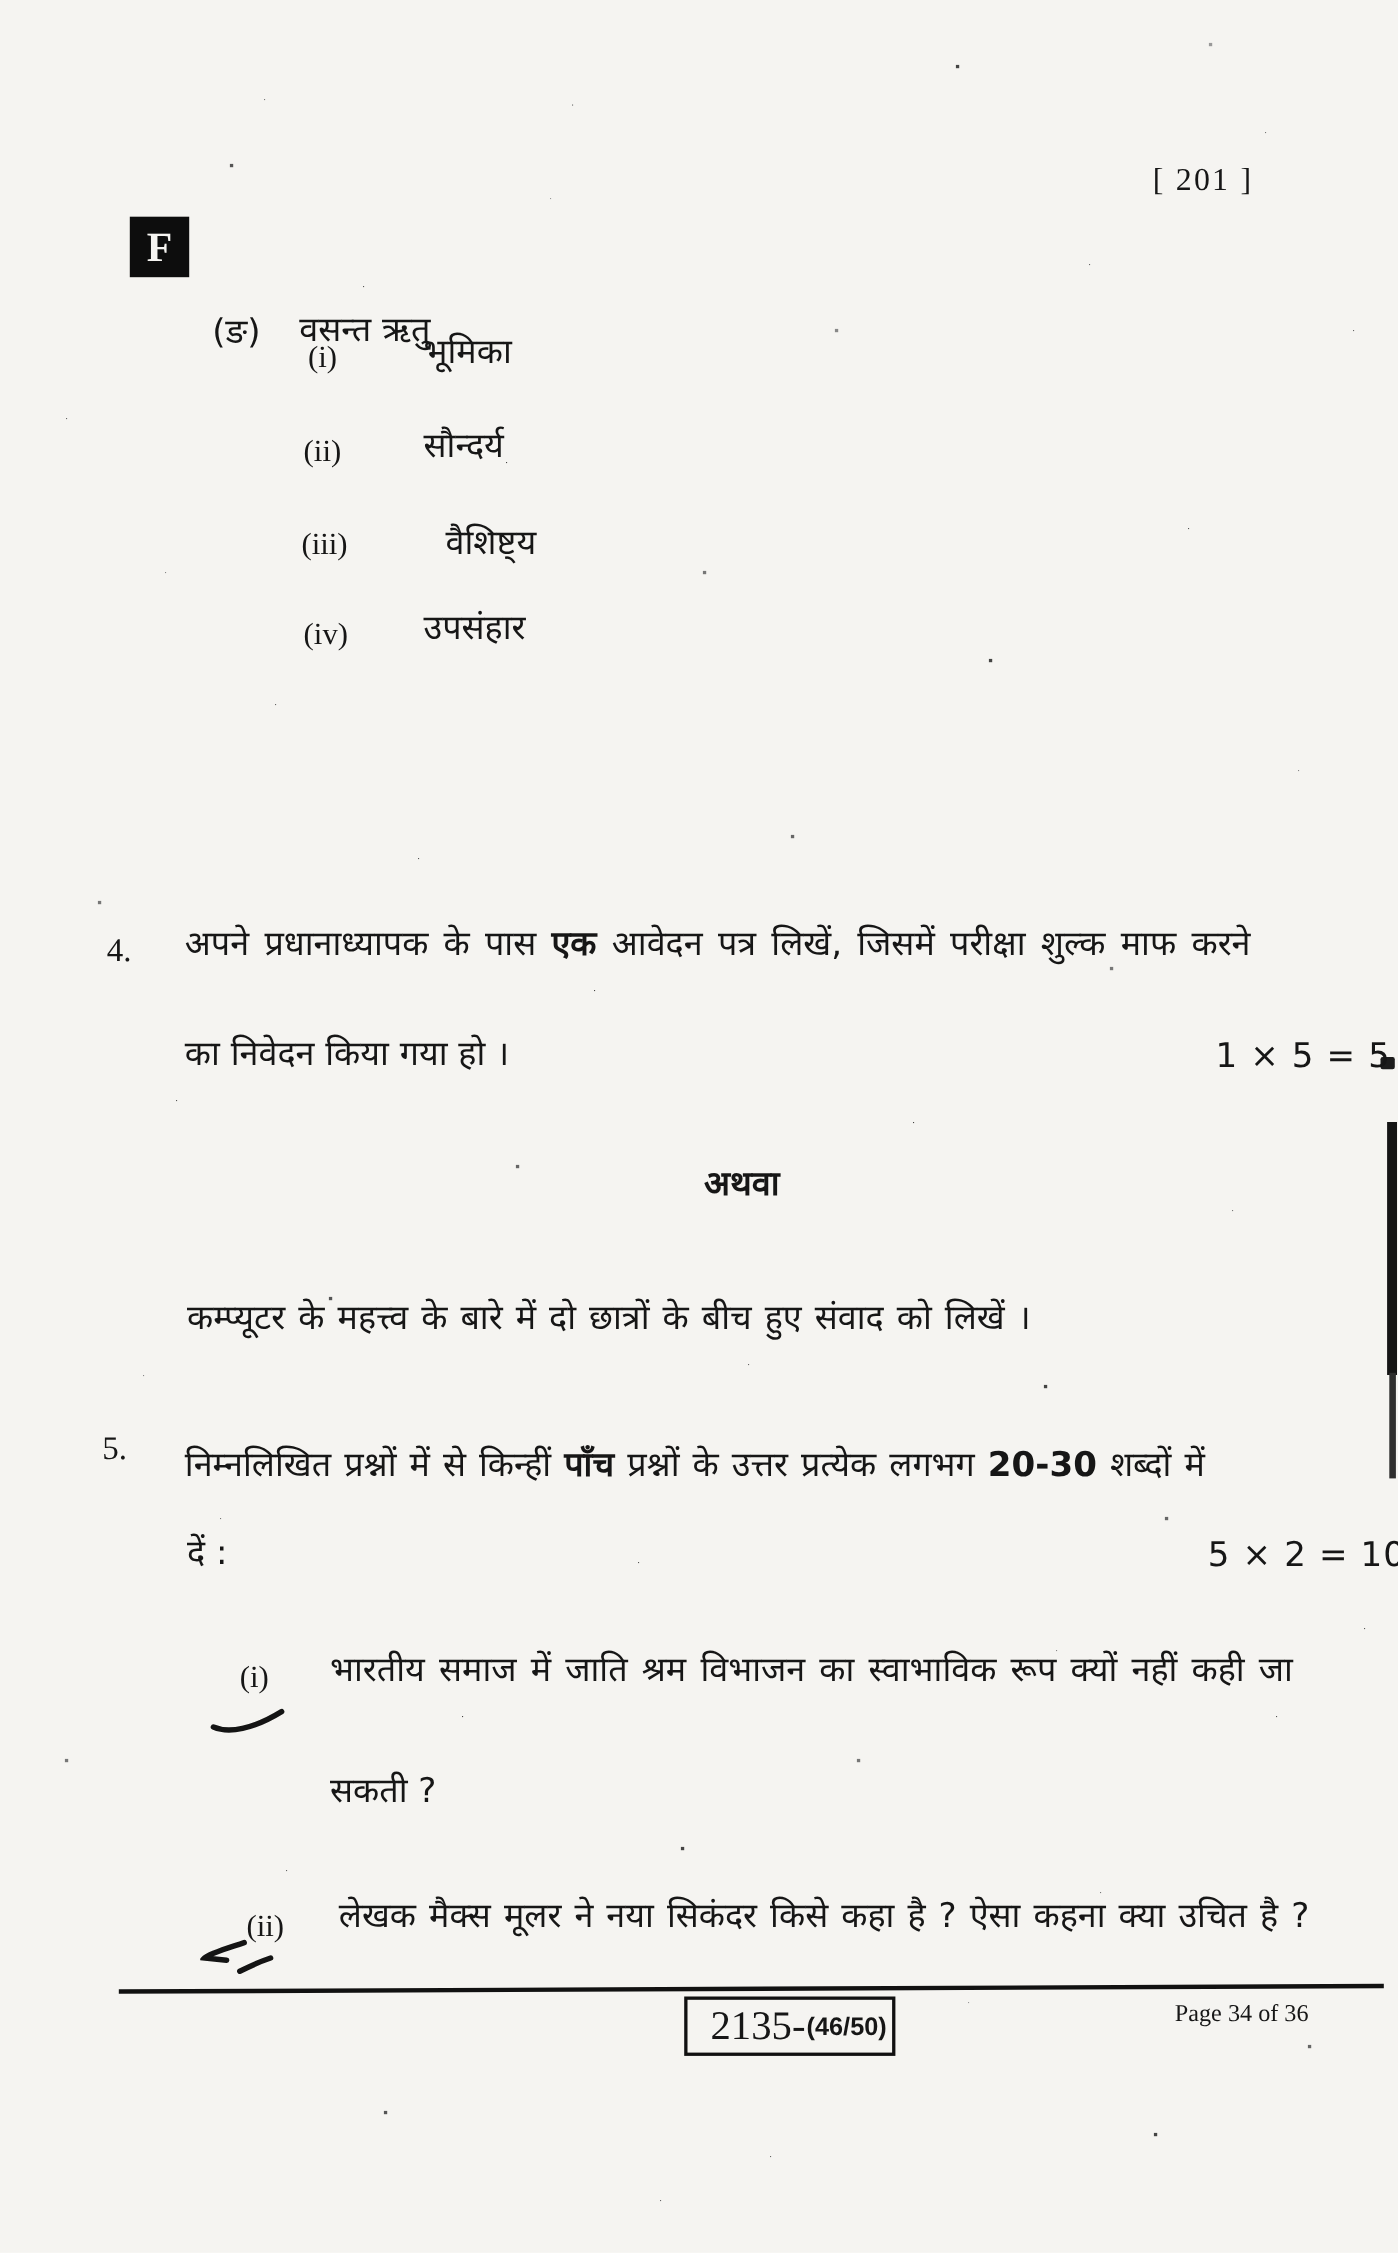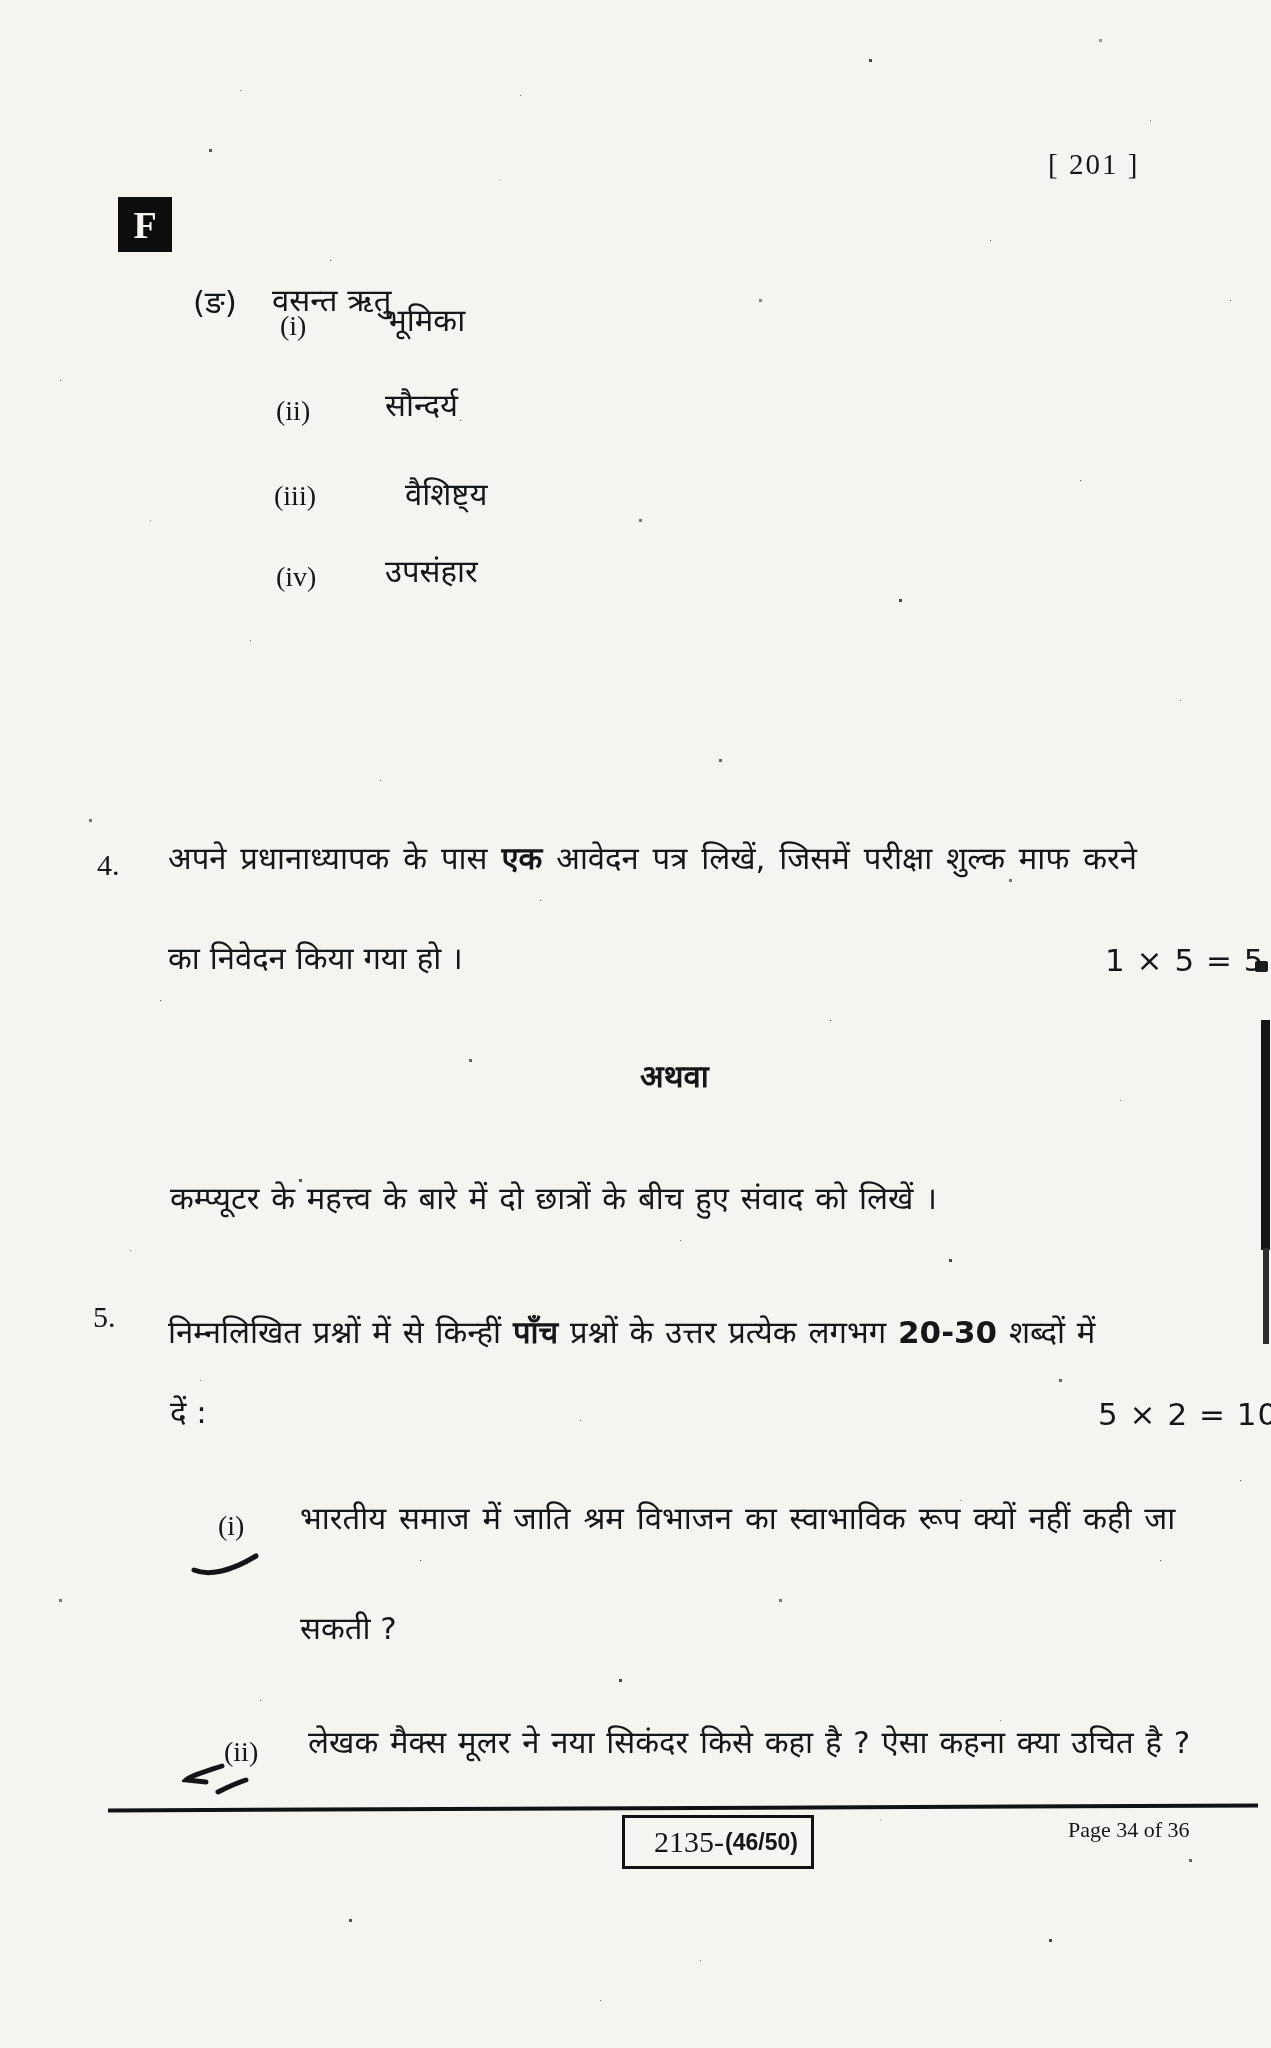--- a/index.html
+++ b/index.html
@@ -78,21 +78,21 @@
 
   .footer-rule{
     position:absolute;left:108px;top:1806px;width:1150px;height:4px;
     background:#111;transform:rotate(-0.25deg);
   }
   .footer-box{
     position:absolute;left:622px;top:1815px;width:186px;height:48px;
     border:3px solid #111;background:#f5f4f1;
     display:flex;align-items:center;justify-content:center;gap:1px;
   }
-  .code-main{font-family:"Liberation Serif","DejaVu Serif",serif;font-size:30px;margin-left:16px;}
+  .code-main{font-family:"Liberation Serif","DejaVu Serif",serif;font-size:37px;margin-left:16px;}
   .code-sub{font-family:"Liberation Sans","DejaVu Sans",sans-serif;font-weight:700;font-size:23px;}
   .page-label{left:1068px;top:1817px;font-size:22px;}
 </style>
 </head>
 <body>
 
 <div class="page">
 
   <div class="speckles"></div>
   <div class="streak-1"></div>

